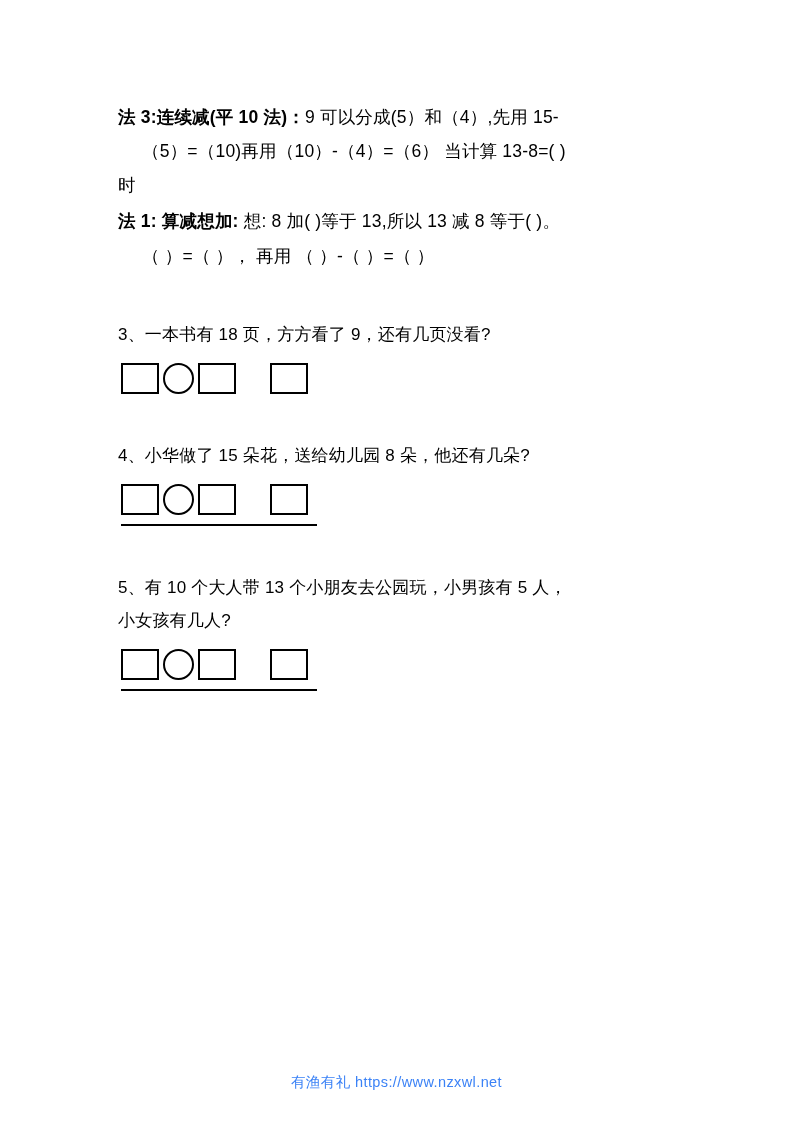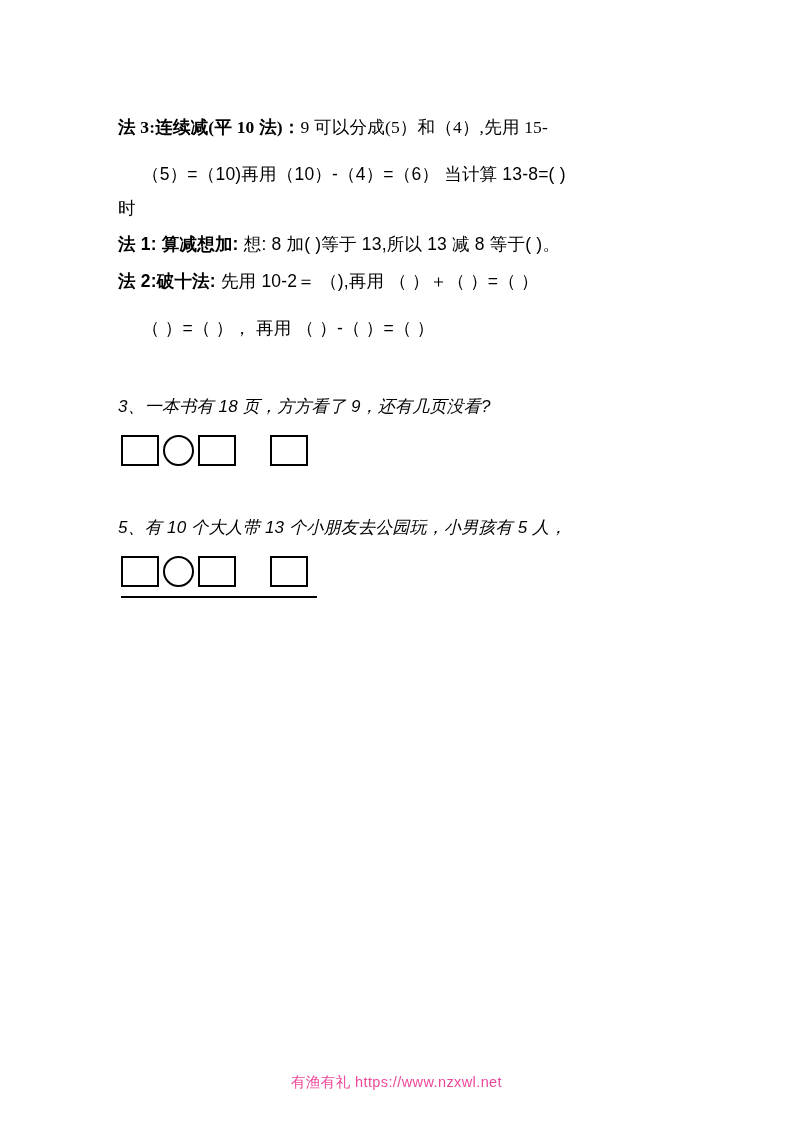--- a/index.html
+++ b/index.html
@@ -27,37 +27,35 @@
   .method-block {
     margin: 0;
   }
   .line {
     font-size: 17.5px;
     line-height: 1.95;
     letter-spacing: 0.2px;
   }
   .line.indent {
     text-indent: 24px;
-    margin-top: 13px;
   }
   .lead {
     font-weight: bold;
   }
-  .m1 { margin-top: 15px; font-family: Liberation Serif, serif; }
+  .m1 { margin-top: 5px; }
   .m-gap { margin-top: 2px; }
 
   
   .problem {
     margin-top: 46px;
   }
   .problem .q {
     font-size: 17px;
     line-height: 1.9;
     letter-spacing: 0.2px;
-    font-style: italic;
   }
   .answer-row {
     display: flex;
     align-items: center;
     margin-top: 12px;
     padding-left: 3px;
   }
   .box {
     width: 38px;
     height: 31px;
@@ -84,21 +82,21 @@
   }
 
   
   .footer {
     position: absolute;
     left: 0;
     right: 0;
     bottom: 30px;
     text-align: center;
     font-size: 14.5px;
-    color: #ec4899;
+    color: #3b82f6;
     letter-spacing: 0.4px;
   }
 </style>
 </head>
 <body>
 
 <div class="page">
 
   <div class="method-block">
 
@@ -106,46 +104,55 @@
       <span class="lead">法 3:连续减(平 10 法)：</span><span>9 可以分成(5）和（4）,先用 15-</span>
     </div>
     <div class="line indent">（5）=（10)再用（10）-（4）=（6）   当计算 13-8=(  )</div>
     <div class="line">时</div>
 
     <div class="line m-gap">
       <span class="lead">法 1: 算减想加:</span>
       <span>想: 8 加( )等于 13,所以 13 减 8 等于( )。</span>
     </div>
 
-    <div class="line m-gap">
-      <span class="lead">法 2:破十法:</span>
-      <span>先用 10-2＝ （),再用 （ ）＋（ ）=（ ）</span>
-    </div>
 
     <div class="line indent">（ ）=（ ）， 再用 （ ）-（ ）=（ ）</div>
 
   </div>
 
   <div class="problem">
     <div class="q">
       <span>3、</span><span>一本书有 18 页，方方看了 9，还有几页没看?</span>
     </div>
     <div class="answer-row">
       <span class="box"></span>
       <span class="circle"></span>
       <span class="box"></span>
       <span class="box last"></span>
     </div>
   </div>
 
+  <div class="problem">
+    <div class="q">
+      <span>4、</span><span>小华做了 15 朵花，送给幼儿园 8 朵，他还有几朵?</span>
+    </div>
+    <div class="answer-row">
+      <span class="box"></span>
+      <span class="circle"></span>
+      <span class="box"></span>
+      <span class="box last"></span>
+    </div>
+    <div class="underline"></div>
+  </div>
 
   <div class="problem">
     <div class="q">
       <span>5、</span><span>有 10 个大人带 13 个小朋友去公园玩，小男孩有 5 人，</span>
     </div>
+    <div class="q">小女孩有几人?</div>
     <div class="answer-row">
       <span class="box"></span>
       <span class="circle"></span>
       <span class="box"></span>
       <span class="box last"></span>
     </div>
     <div class="underline"></div>
   </div>
 
   <div class="footer">有渔有礼 https://www.nzxwl.net</div>

